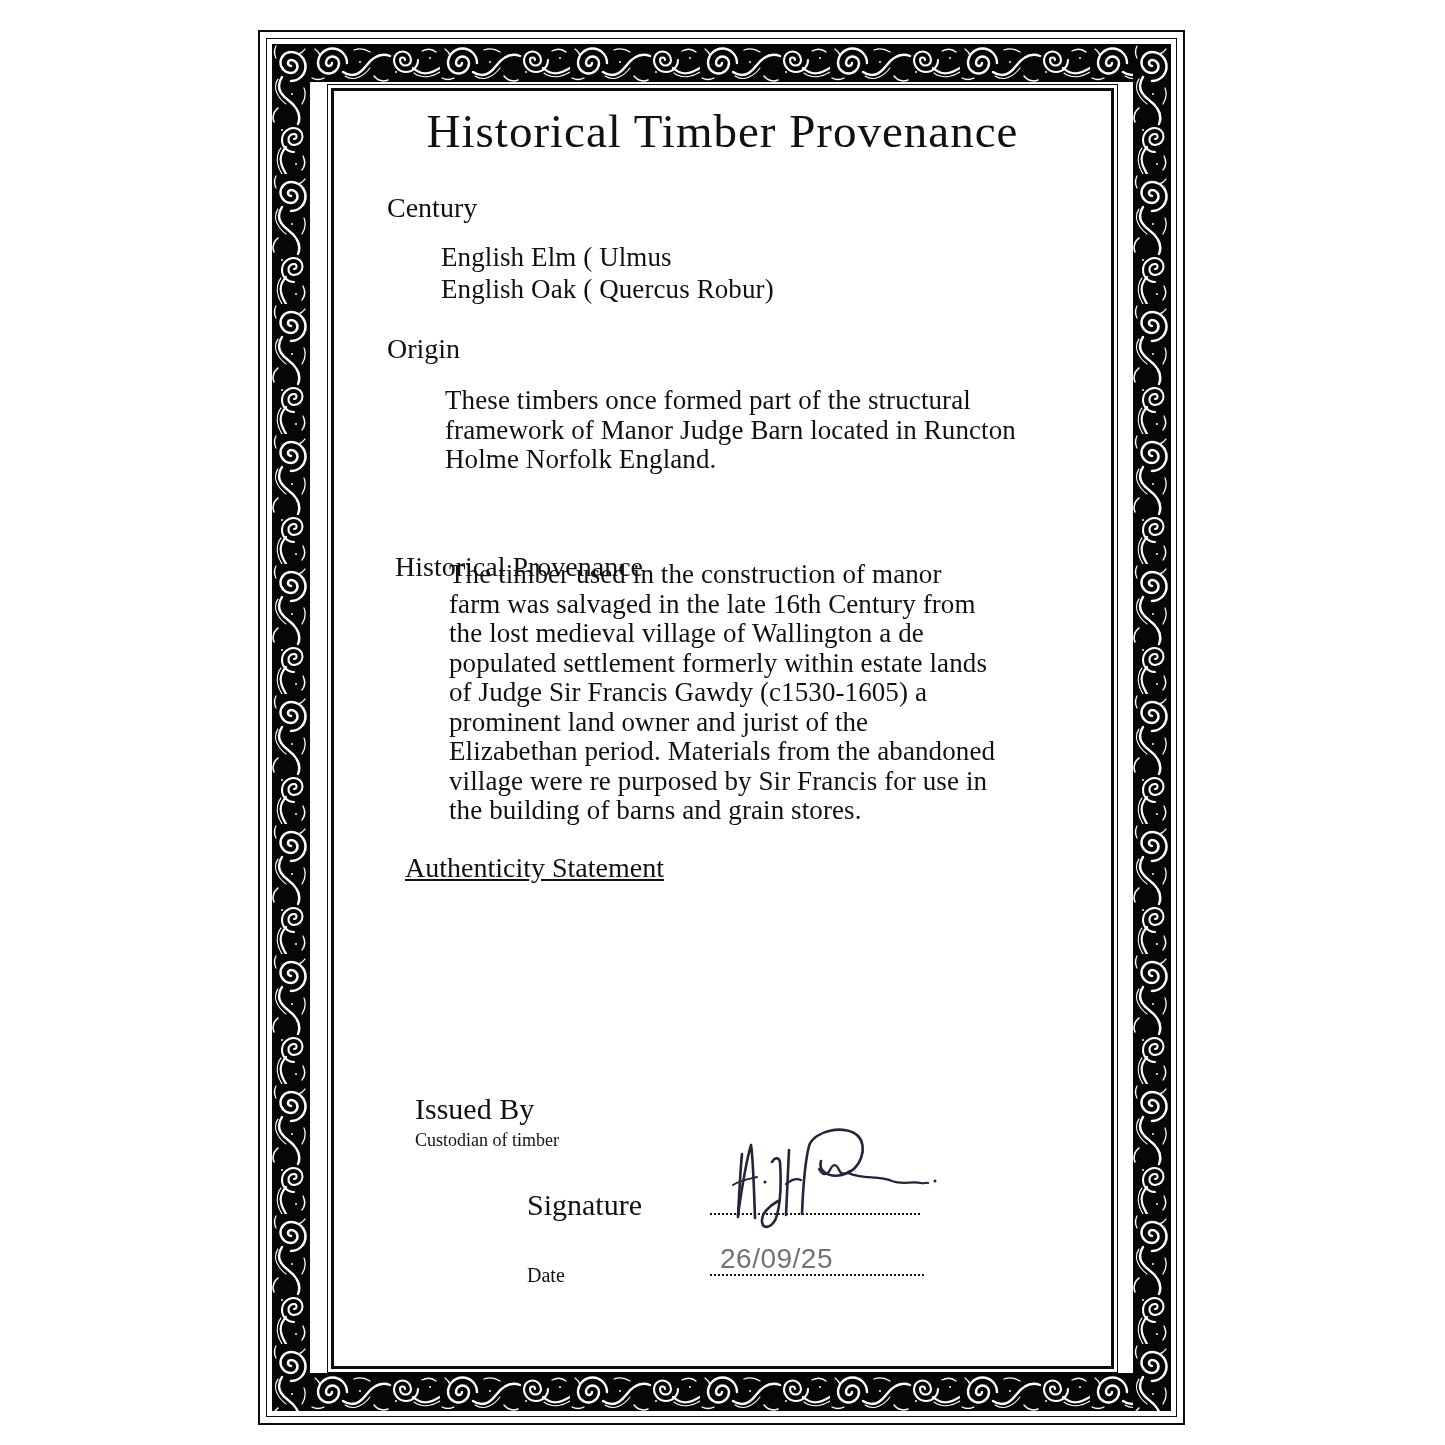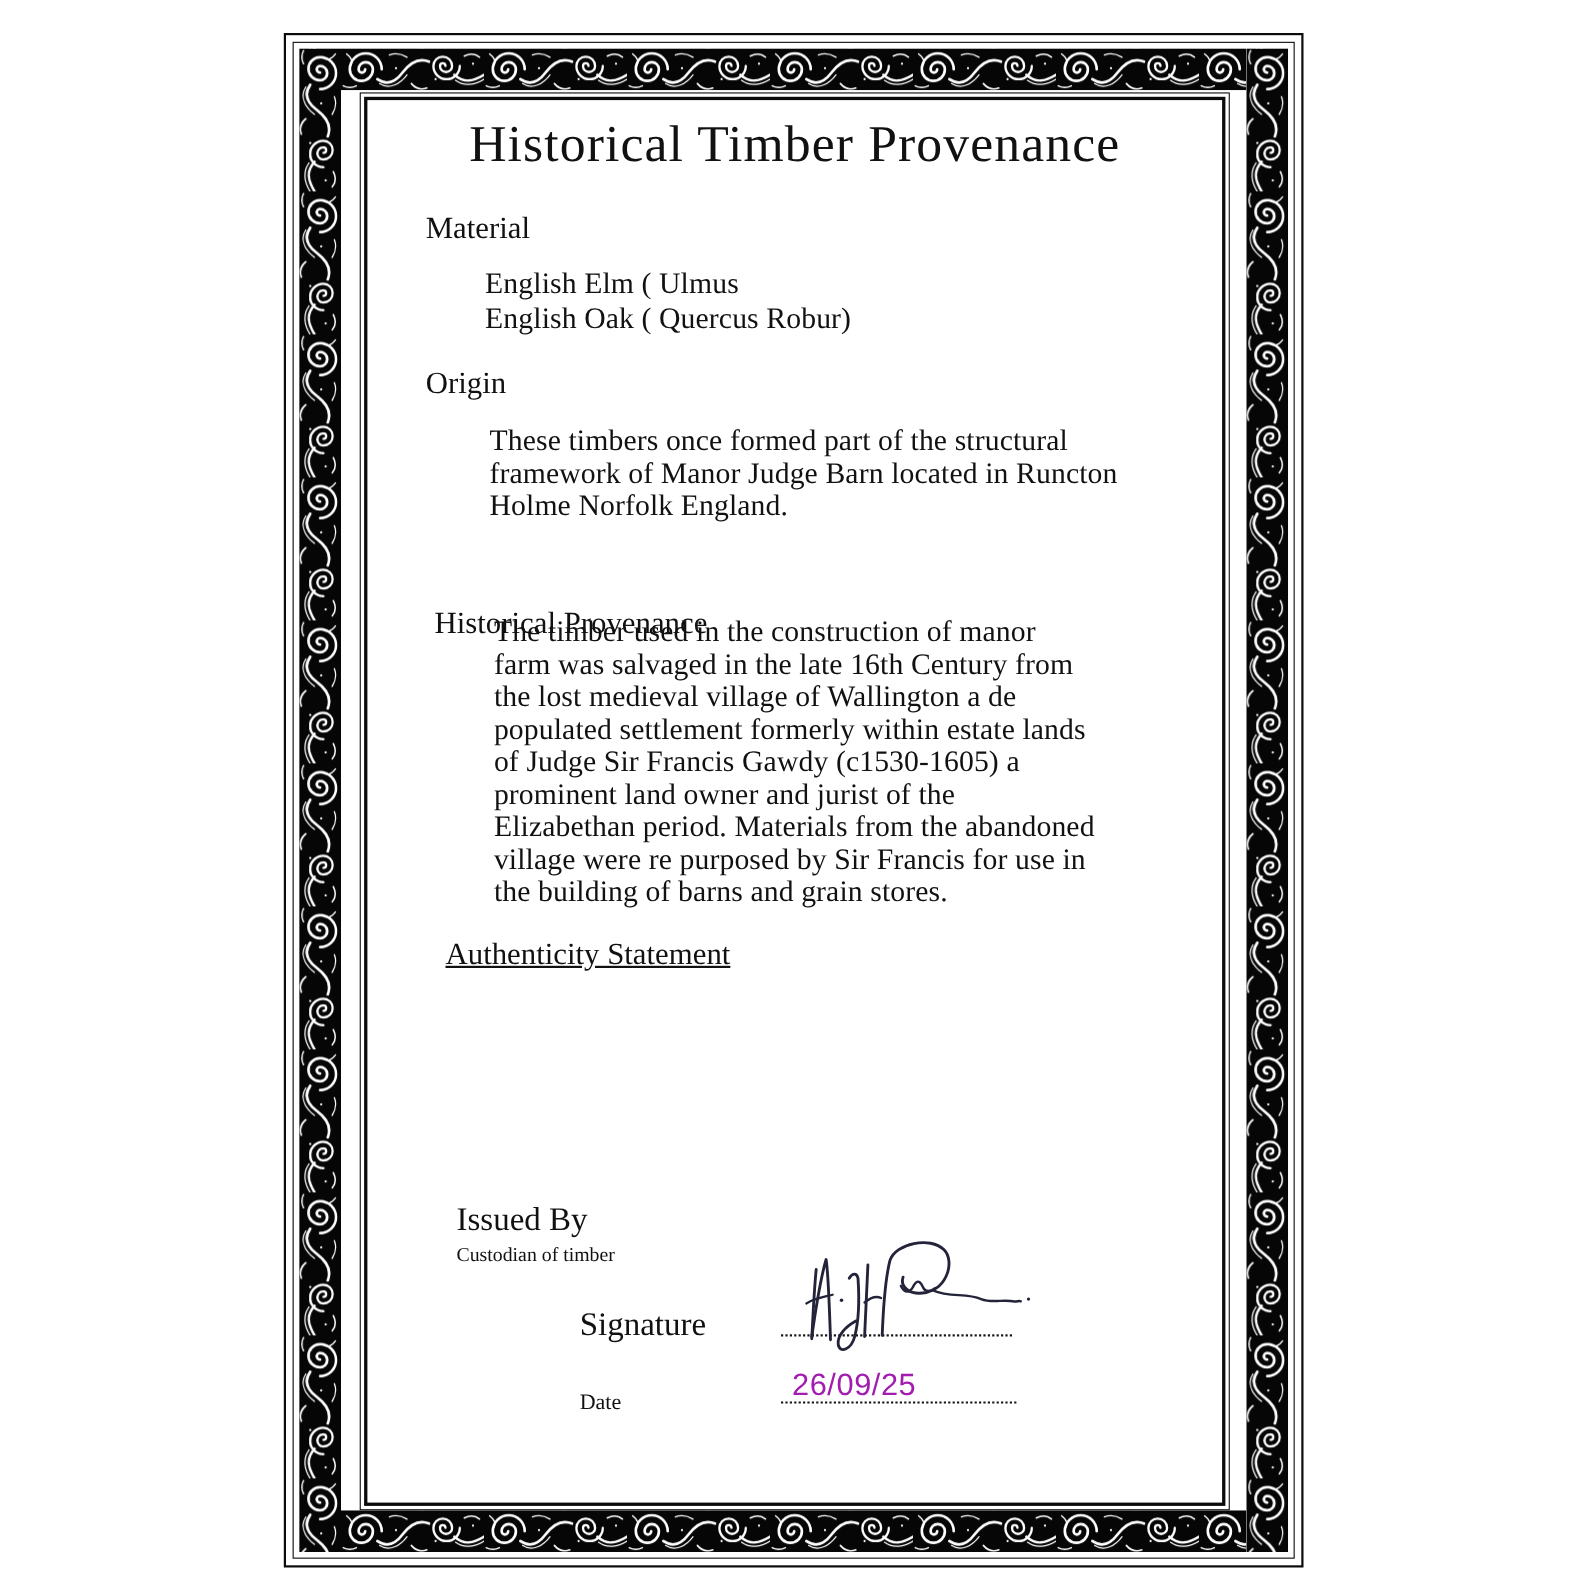--- a/index.html
+++ b/index.html
@@ -64,21 +64,21 @@
   .date-label{position:absolute;left:196px;top:1164px;font-size:20px;margin-top:12px;}
   .dotted{
     position:absolute;height:0;
     border-bottom:2.5px dotted #151515;
   }
   .sig-dots{left:379px;top:1125px;width:210px;}
   .date-dots{left:379px;top:1186px;width:214px;}
   .date-value{
     position:absolute;left:389px;top:1155px;
     font-family:"Liberation Sans","DejaVu Sans",sans-serif;
-    font-size:28px;color:#a21caf;letter-spacing:0.5px;
+    font-size:28px;color:#737373;letter-spacing:0.5px;
   }
   .signature-svg{position:absolute;left:391px;top:1034px;width:224px;height:114px;color:var(--ink-color);}
   .defs-holder{position:absolute;width:0;height:0;overflow:hidden;}
 </style>
 </head>
 <body>
 
 <svg class="defs-holder" aria-hidden="true">
   <defs>
     <g id="scroll-tile">
@@ -124,21 +124,21 @@
   </svg>
 <svg class="band band-right">
     <rect width="100%" height="100%" fill="url(#scrollV)"></rect>
   </svg>
 <div class="inner-frame"></div>
 
 <div class="content">
 
   <div class="title">Historical Timber Provenance</div>
 
-  <div class="heading h-material">Material</div>
+  <div class="heading h-material">Century</div>
   <div class="body-text t-material">English Elm ( Ulmus
 English Oak ( Quercus Robur)</div>
 
   <div class="heading h-origin">Origin</div>
   <div class="body-text t-origin">These timbers once formed part of the structural
 framework of Manor Judge Barn located in Runcton
 Holme Norfolk England.</div>
 
   <div class="heading h-histprov">Historical Provenance</div>
   <div class="body-text t-histprov">The timber used in the construction of manor

